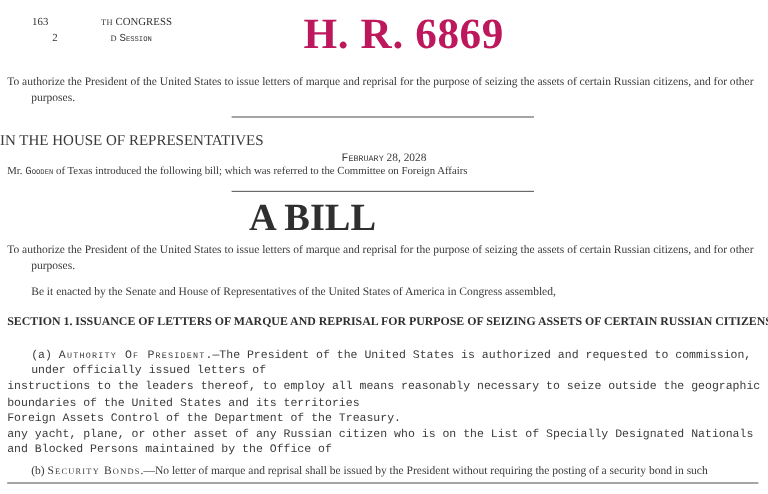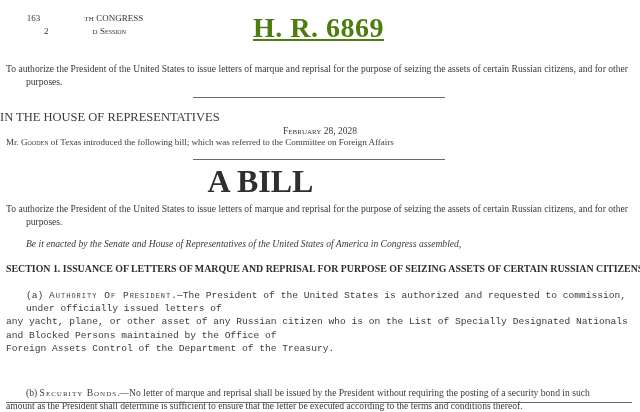--- a/index.html
+++ b/index.html
@@ -3,31 +3,31 @@
 <meta charset="utf-8">
 <style>
   html, body { margin:0; padding:0; }
   body {
     width:640px; height:412px; overflow:hidden; background:#ffffff;
     font-family:"Liberation Serif","DejaVu Serif",serif; color:#3a3a3a;
     position:relative;
   }
   .abs { position:absolute; }
   .congress { left:0; width:170px; top:12px; text-align:center; font-size:9px; line-height:12px; color:#333; }
-  .sc { font-variant:small-caps; }
+  .sc { font-variant:small-caps;font-family:Liberation Mono, monospace; }
   .sup-sc { font-size:7px; text-transform:uppercase; letter-spacing:0.2px;margin-left:44px; }
-  .hr-title { left:253px; top:8px; font-size:28px; font-weight:bold; color:#4d7c0f; letter-spacing:0.5px; line-height:40px;text-decoration:underline; }
+  .hr-title { left:253px; top:8px; font-size:36px; font-weight:bold; color:#be185d; letter-spacing:0.5px; line-height:40px; }
   .purpose { left:6px; width:628px; font-size:9.6px; line-height:13px; color:#3a3a3a; }
   .purpose .cont { padding-left:20px; display:block; }
   .rule { height:1px; background:#6a6a6a; }
   .house { left:0; width:640px; top:110px; font-size:12.5px; color:#3a3a3a; line-height:14px; }
   .date { left:0; width:640px; top:126px; text-align:center; font-size:9.5px; color:#3a3a3a; line-height:11px; }
   .intro { left:6px; top:137px; font-size:9px; color:#3a3a3a; line-height:11px; white-space:nowrap; }
   .abill { left:0; width:521px; top:163px; text-align:center; font-size:32px; font-weight:bold; color:#2f2f2f; line-height:36px; }
-  .enact { left:26px; top:238px; font-size:9.6px; font-style:italic; color:#3a3a3a; line-height:12px; white-space:nowrap; }
+  .enact { left:26px; top:238px; font-size:9.6px; color:#3a3a3a; line-height:12px; white-space:nowrap; }
   .section { left:6px; top:263px; font-size:9.9px; font-weight:bold; color:#2f2f2f; line-height:12px; white-space:nowrap; }
   .para { left:6px; width:630px; font-size:9.6px; line-height:13.2px; color:#3a3a3a; }
   .para .first { padding-left:20px; }
   .hdg { font-variant:small-caps; letter-spacing:1px; }
 </style>
 </head>
 <body>
 
 <div class="abs congress">
   <div><span>163</span><span class="sup-sc">th</span> <span>CONGRESS</span></div>
@@ -55,22 +55,22 @@
   <span>To authorize the President of the United States to issue letters of marque and reprisal for the purpose of seizing the assets of certain Russian citizens, and for other</span>
   <span class="cont">purposes.</span>
 </div>
 
 <div class="abs enact">Be it enacted by the Senate and House of Representatives of the United States of America in Congress assembled,</div>
 
 <div class="abs section">SECTION 1. ISSUANCE OF LETTERS OF MARQUE AND REPRISAL FOR PURPOSE OF SEIZING ASSETS OF CERTAIN RUSSIAN CITIZENS.</div>
 
 <div class="abs para" style="top:289px;font-family:Liberation Mono, monospace;">
   <div class="first"><span>(a)</span> <span class="hdg">Authority Of President</span><span>.—The President of the United States is authorized and requested to commission, under officially issued letters of</span></div>
+  <div>instructions to the leaders thereof, to employ all means reasonably necessary to seize outside the geographic boundaries of the United States and its territories</div>
+  <div>Foreign Assets Control of the Department of the Treasury.</div>
   <div>any yacht, plane, or other asset of any Russian citizen who is on the List of Specially Designated Nationals and Blocked Persons maintained by the Office of</div>
-  <div>Foreign Assets Control of the Department of the Treasury.</div>
 </div>
 
 <div class="abs para" style="top:370px;margin-top:16px;">
   <div class="first"><span>(b)</span> <span class="hdg">Security Bonds</span><span>.—No letter of marque and reprisal shall be issued by the President without requiring the posting of a security bond in such</span></div>
-  <div>amount as the President shall determine is sufficient to ensure that the letter be executed according to the terms and conditions thereof.</div>
 </div>
 
 <div class="abs rule" style="left:6px; top:402px; width:626px;"></div>
 
 </body></html>

